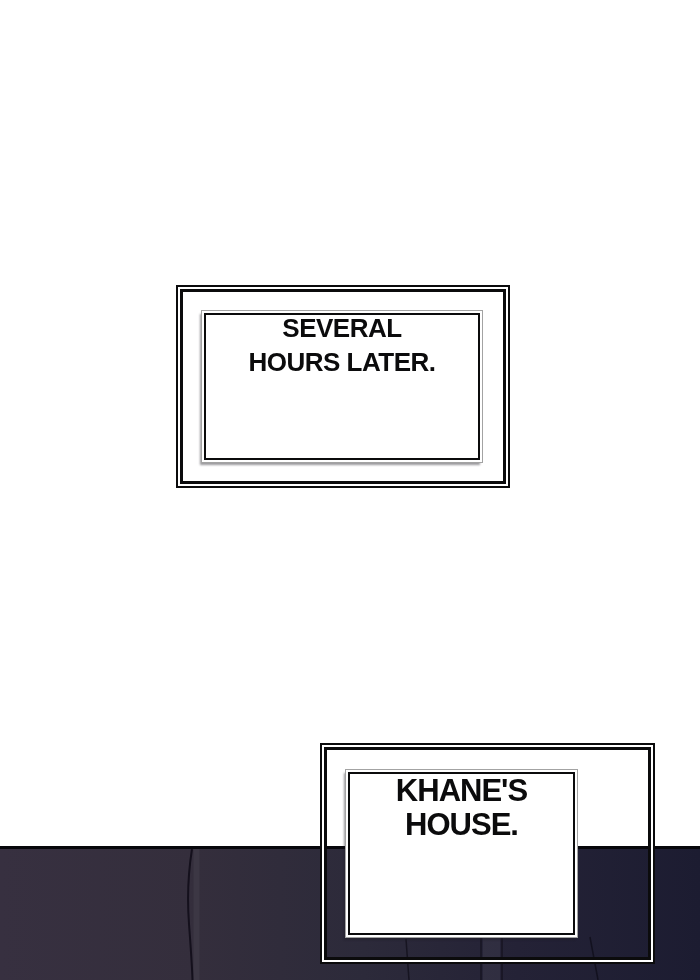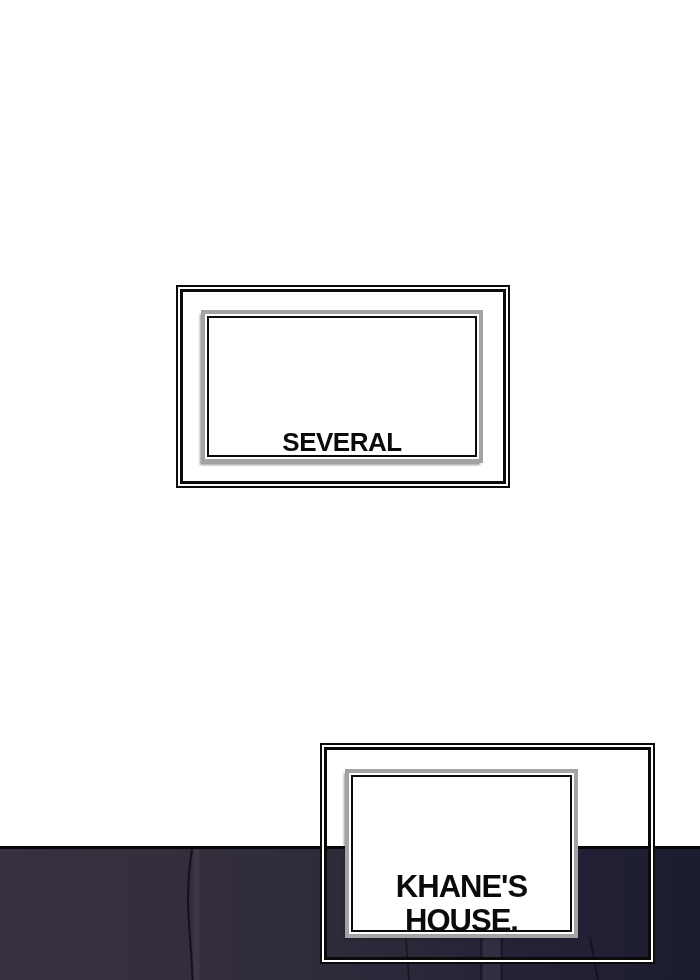--- a/index.html
+++ b/index.html
@@ -28,22 +28,22 @@
   }
   .frame::after {
     content:""; position:absolute; inset:2px; border:3px solid #0b0b0c; pointer-events:none;
   }
   #frame1 { left:176px; top:285px; width:334px; height:203px; }
   #frame2 { left:320px; top:743px; width:335px; height:221px; }
 
   
   .panel {
     position:absolute; box-sizing:border-box; background:#ffffff;
-    border:4px solid #a3a3a3; z-index:3;
-    display:flex; align-items:flex-end; justify-content:center;
+    border:1px solid #a3a3a3; z-index:3;
+    display:flex; align-items:flex-start; justify-content:center;
     box-shadow:-2px 3px 2px -1px rgba(30,28,38,0.45);
   }
   .panel::before {
     content:""; position:absolute; inset:2px; border:2px solid #0b0b0c; pointer-events:none;
   }
   #panel1 { left:201px; top:310px; width:282px; height:153px; }
   #panel2 { left:345px; top:769px; width:233px; height:169px; }
 
   .cap {
     text-align:center; color:#0b0b0c; font-weight:bold; margin:0;
@@ -69,20 +69,21 @@
       <path d="M481,88 L481,131" fill="none" stroke="rgba(8,6,14,0.5)" stroke-width="1.5"></path>
       <path d="M502,88 L502,131" fill="none" stroke="rgba(8,6,14,0.5)" stroke-width="1.5"></path>
       <path d="M590,88 L598,131" fill="none" stroke="rgba(8,6,14,0.55)" stroke-width="1.5"></path>
     </svg>
   </div>
 
   <div class="frame" id="frame1"></div>
   <div class="panel" id="panel1">
     <p class="cap">
       <span class="cap-line">SEVERAL</span>
+      <span class="cap-line">HOURS LATER.</span>
     </p>
   </div>
 
   <div class="frame" id="frame2"></div>
   <div class="panel" id="panel2">
     <p class="cap">
       <span class="cap-line">KHANE'S HOUSE.</span>
     </p>
   </div>
 

